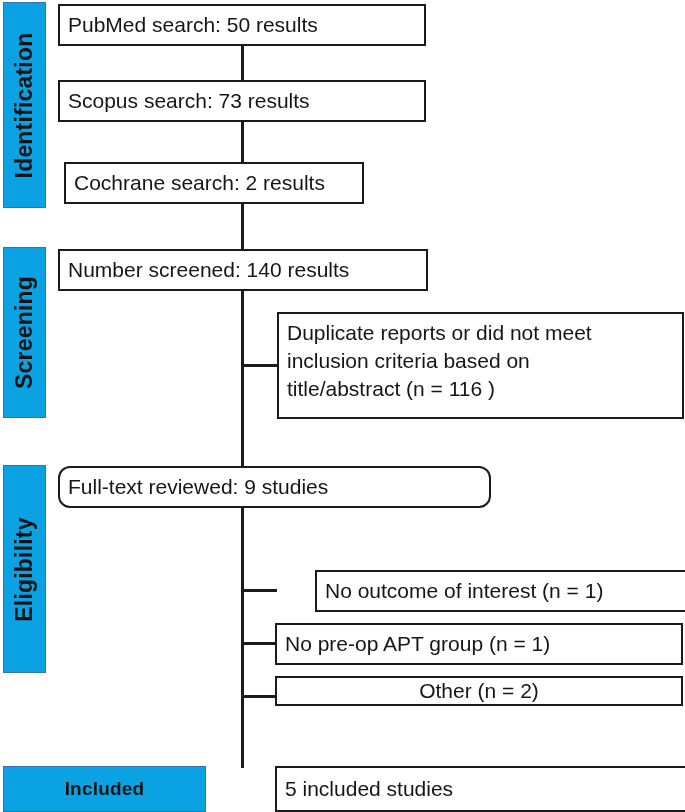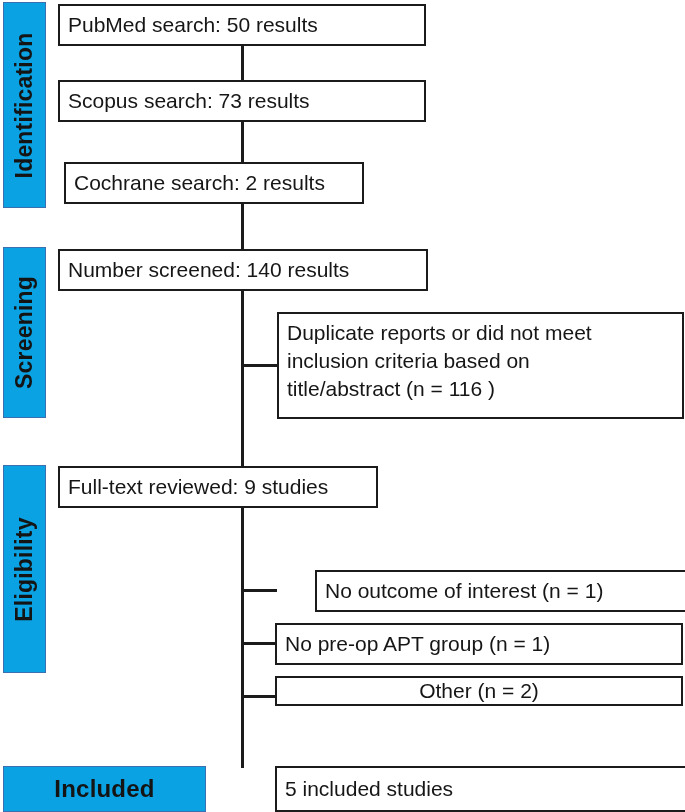--- a/index.html
+++ b/index.html
@@ -39,21 +39,21 @@
     font-size: 23px;
   }
   .stage-bar.vertical .stage-label {
     transform: rotate(-90deg);
   }
 
   #bar-identification { left: 3px;  top: 2px;   width: 43px; height: 206px; }
   #bar-screening     { left: 3px;  top: 247px; width: 43px; height: 171px; }
   #bar-eligibility   { left: 3px;  top: 465px; width: 43px; height: 208px; }
   #bar-included      { left: 3px;  top: 766px; width: 203px; height: 46px; }
-  #bar-included .stage-label { font-size: 24px; }
+  #bar-included .stage-label { font-size: 19px; }
 
   
   .node-box {
     position: absolute;
     background: #ffffff;
     border: 2px solid #1b1b1b;
     box-sizing: border-box;
     display: flex;
     align-items: center;
     padding: 0 8px;
@@ -66,21 +66,21 @@
     white-space: pre-line;
   }
   .node-box.centered { justify-content: flex-start; margin-left: 32px; }
   .node-box.centered .box-text { text-align: center; }
 
   
   #box-pubmed    { left: 58px; top: 4px;   width: 368px; height: 42px; }
   #box-scopus    { left: 58px; top: 80px;  width: 368px; height: 42px; }
   #box-cochrane  { left: 64px; top: 162px; width: 300px; height: 42px; }
   #box-screened  { left: 58px; top: 249px; width: 370px; height: 42px; }
-  #box-fulltext  { left: 58px; top: 466px; width: 320px; height: 42px; }
+  #box-fulltext  { left: 58px; top: 466px; width: 433px; height: 42px; border-radius: 12px; }
   #box-included  { left: 243px; top: 766px; width: 442px; height: 46px; }
 
   
   #box-duplicates { left: 265px; top: 312px; width: 407px; height: 107px; align-items: flex-start; padding-top: 5px; margin-left: 12px; }
   #box-no-outcome { left: 275px; top: 570px; width: 408px; height: 42px; margin-left: 40px; }
   #box-no-apt     { left: 275px; top: 623px; width: 408px; height: 42px; }
   #box-other      { left: 275px; top: 676px; width: 408px; height: 30px; justify-content: center; }
 
   
   .conn-v {

